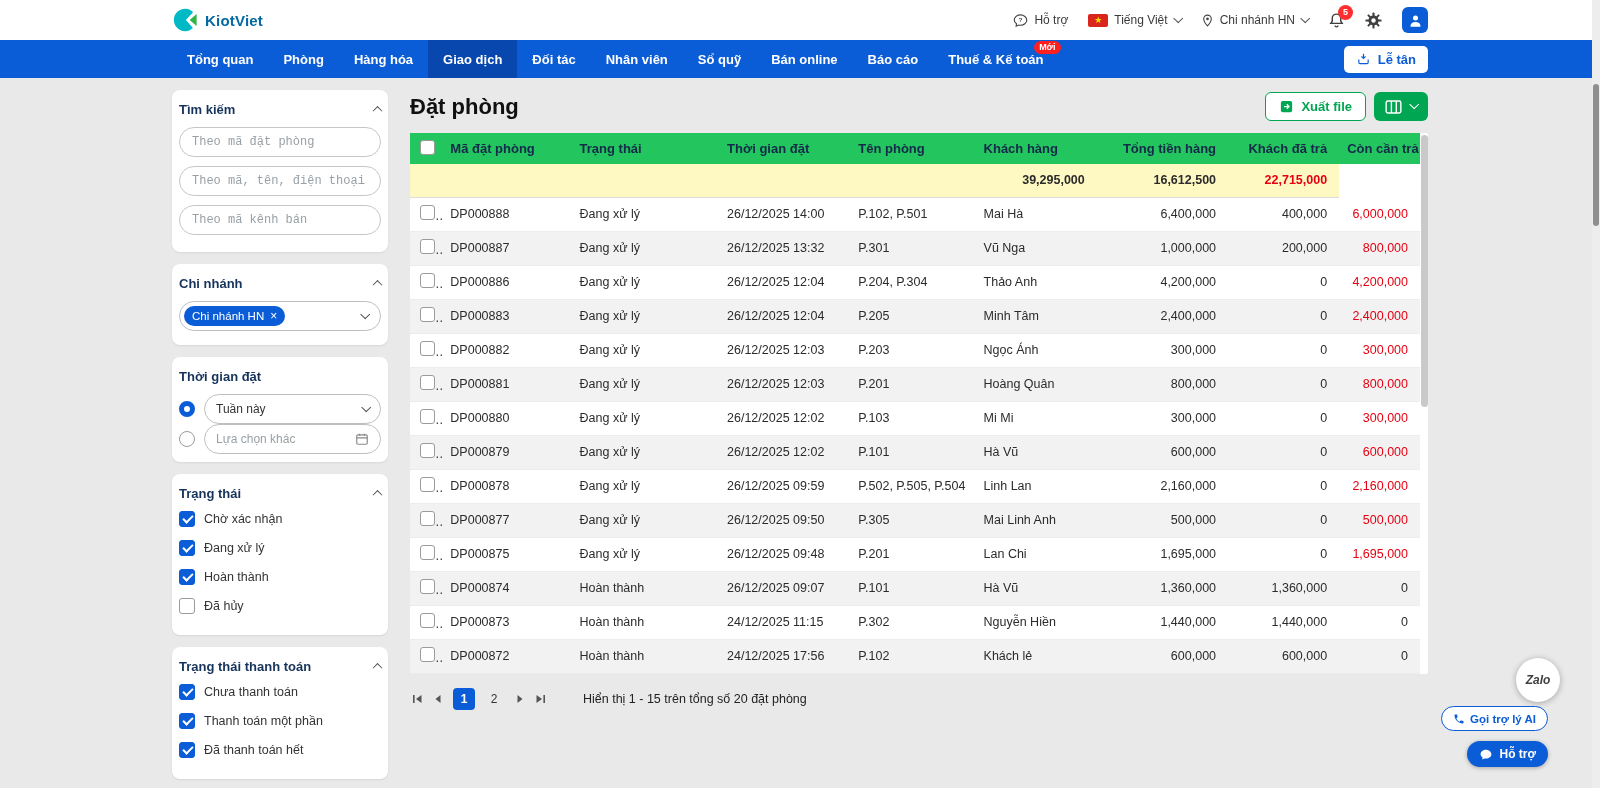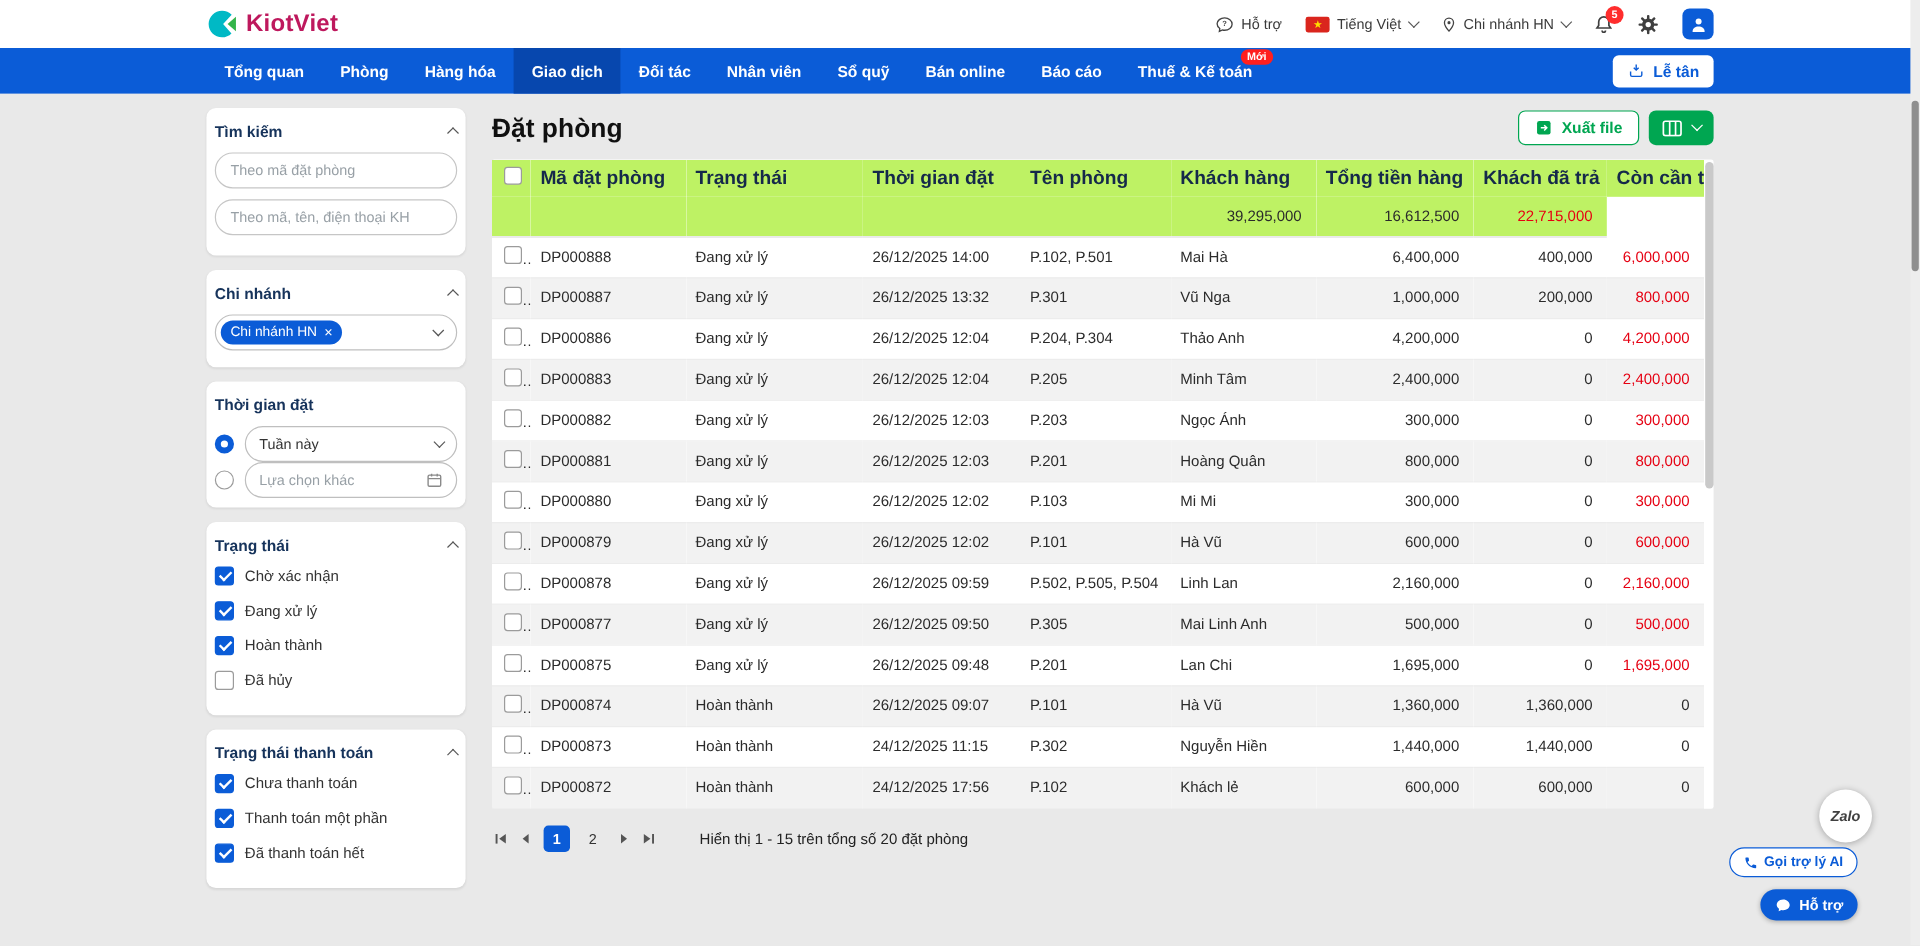--- a/index.html
+++ b/index.html
@@ -4,21 +4,21 @@
 <style>
   *{box-sizing:border-box;margin:0;padding:0}
   html,body{width:1600px;height:788px;overflow:hidden}
   body{background:#e9e9e9;font-family:"Liberation Sans",sans-serif;position:relative}
   .container{width:1256px;margin:0 auto}
 
   
   .topbar{background:#fff;height:40px}
   .topbar-in{display:flex;align-items:center;justify-content:space-between;height:40px}
   .brand{display:flex;align-items:center;gap:7px;cursor:pointer}
-  .brand-text{font-size:20px;font-weight:bold;color:#be185d;letter-spacing:.2px}
+  .brand-text{font-size:15px;font-weight:bold;color:#0369a1;letter-spacing:.2px}
   .top-right{display:flex;align-items:center;gap:20px}
   .top-item{display:flex;align-items:center;gap:6px;font-size:12px;color:#3a3a3a;cursor:pointer;white-space:nowrap}
   .flag{width:20px;height:13px;background:#da251d;border-radius:2px;display:flex;align-items:center;justify-content:center}
   .flag-star{color:#ffde00;font-size:9px;line-height:1}
   .chev{width:7px;height:7px;border-right:1.6px solid #555;border-bottom:1.6px solid #555;display:inline-block;flex:none}
   .chev.down{transform:rotate(45deg) translate(-1px,-2px)}
   .chev.up{transform:rotate(-135deg) translate(-1px,-1px)}
   .chev.white{border-color:#fff}
   .bell-wrap{position:relative;cursor:pointer;display:flex}
   .badge{position:absolute;top:-7px;right:-8px;background:#ff2d2d;color:#fff;font-size:9px;font-weight:bold;min-width:15px;height:15px;border-radius:8px;display:flex;align-items:center;justify-content:center;padding:0 3px}
@@ -33,21 +33,21 @@
   .nav-tab.active{background:#0747ae}
   .new-badge{position:absolute;top:1px;right:-2px;background:#ff1f1f;color:#fff;font-size:9px;font-weight:bold;padding:1px 5px;border-radius:7px;line-height:1.2}
   .pos-btn{margin-left:auto;display:flex;align-items:center;gap:7px;background:#fff;border:none;color:#0b5cd7;font-weight:bold;font-size:13px;padding:6px 12px;border-radius:5px;cursor:pointer;font-family:inherit}
 
   
   .content{display:flex;gap:22px;padding-top:12px;align-items:flex-start}
   .sidebar{width:216px;flex:none;display:flex;flex-direction:column;gap:12px}
   .card{background:#fff;border-radius:8px;padding:12px 7px 8px;box-shadow:0 1px 2px rgba(0,0,0,.08)}
   .card-head{display:flex;align-items:center;justify-content:space-between;margin-bottom:10px;cursor:pointer}
   .card-title{font-size:13px;font-weight:bold;color:#16335b}
-  .inp{display:block;width:100%;height:30px;border:1px solid #c6c6c6;border-radius:15px;padding:0 12px;font-size:12px;color:#333;margin-bottom:9px;font-family:Liberation Sans, sans-serif;background:#fff;outline:none}
+  .inp{display:block;width:100%;height:30px;border:1px solid #c6c6c6;border-radius:15px;padding:0 12px;font-size:12px;color:#333;margin-bottom:9px;font-family:Liberation Mono, monospace;background:#fff;outline:none}
   .inp::placeholder{color:#98a0a6}
   .selectbox{height:30px;border:1px solid #bfbfbf;border-radius:15px;display:flex;align-items:center;padding:0 12px 0 4px;margin-bottom:6px;cursor:pointer;background:#fff}
   .selectbox .chev{margin-left:auto}
   .tag{background:#0b5cd7;color:#fff;font-size:11.5px;border-radius:11px;padding:4px 8px;display:flex;align-items:center;gap:6px}
   .tag .x{cursor:pointer;font-size:12px;line-height:1}
   .radio-row{display:flex;align-items:center;gap:9px;cursor:pointer}
   .radio{width:16px;height:16px;border-radius:50%;border:1.5px solid #9b9b9b;flex:none;background:#fff}
   .radio.on{border:5px solid #0b5cd7}
   .sel{flex:1;height:30px;border:1px solid #bfbfbf;border-radius:15px;display:flex;align-items:center;padding:0 11px;font-size:12px;color:#333;background:#fff;cursor:pointer}
   .sel .chev,.sel .cal{margin-left:auto}
@@ -61,24 +61,24 @@
   
   .main{flex:1;min-width:0}
   .main-head{display:flex;align-items:center;justify-content:space-between;margin:2px 0 12px}
   .page-title{font-size:22px;font-weight:bold;color:#101010}
   .actions{display:flex;gap:8px}
   .btn-export{display:flex;align-items:center;gap:7px;background:#fff;border:1px solid #00a651;color:#00a651;font-weight:bold;font-size:13px;padding:6px 13px;border-radius:6px;cursor:pointer;font-family:inherit}
   .btn-cols{display:flex;align-items:center;gap:8px;background:#00a651;border:none;padding:7px 11px;border-radius:6px;cursor:pointer}
 
   .tablewrap{position:relative;padding-right:8px;background:#fff;border-radius:2px}
   table{width:100%;border-collapse:collapse;table-layout:fixed;font-size:12.5px;color:#2b2b2b}
-  thead th{background:#bef264;height:31px;text-align:left;padding:0 8px;font-size:16px;color:#15294a;font-weight:bold;white-space:nowrap;overflow:hidden}
+  thead th{background:#22c55e;height:31px;text-align:left;padding:0 8px;font-size:13px;color:#15294a;font-weight:bold;white-space:nowrap;overflow:hidden}
   th.num,td.num{text-align:right;padding-right:12px}
   tbody td{height:34px;padding:0 8px;border-bottom:1px solid #ececec;overflow:hidden;text-overflow:ellipsis;white-space:nowrap}
-  tr.summary td{background:#bef264;font-weight:normal;height:33px;border-bottom:1px solid #dcdcdc}
+  tr.summary td{background:#fef9c3;font-weight:bold;height:33px;border-bottom:1px solid #dcdcdc}
   tbody tr:nth-child(odd):not(.summary){background:#f2f2f2}
   td.cbcell,th.cbcell{padding-left:10px}
   .table-cb{width:15px;height:15px;border-width:1.5px}
   .red{color:#e60012}
   .tbl-scroll{position:absolute;right:0;top:2px;width:7px;height:272px;background:#c9c9c9;border-radius:4px;cursor:pointer}
 
   .pagination{display:flex;align-items:center;gap:11px;padding:14px 2px;font-size:12.5px;color:#333}
   .pg-btn{display:flex;align-items:center;justify-content:center;cursor:pointer}
   .pg-pages{display:flex;gap:8px;align-items:center}
   .page-num{min-width:22px;height:22px;display:flex;align-items:center;justify-content:center;border-radius:4px;cursor:pointer;font-size:12px;color:#333;padding:0 4px}
@@ -221,20 +221,21 @@
 <div class="container content">
   <aside class="sidebar">
 
     <section class="card">
       <div class="card-head">
         <span class="card-title">Tìm kiếm</span>
         <span class="chev up"></span>
       </div>
       <input class="inp" placeholder="Theo mã đặt phòng" style="">
       <input class="inp" placeholder="Theo mã, tên, điện thoại KH" style="">
+      <input class="inp" placeholder="Theo mã kênh bán" style="">
     </section>
 
     <section class="card">
       <div class="card-head">
         <span class="card-title">Chi nhánh</span>
         <span class="chev up"></span>
       </div>
       <div class="selectbox">
         <span class="tag">
           <span>Chi nhánh HN</span>

